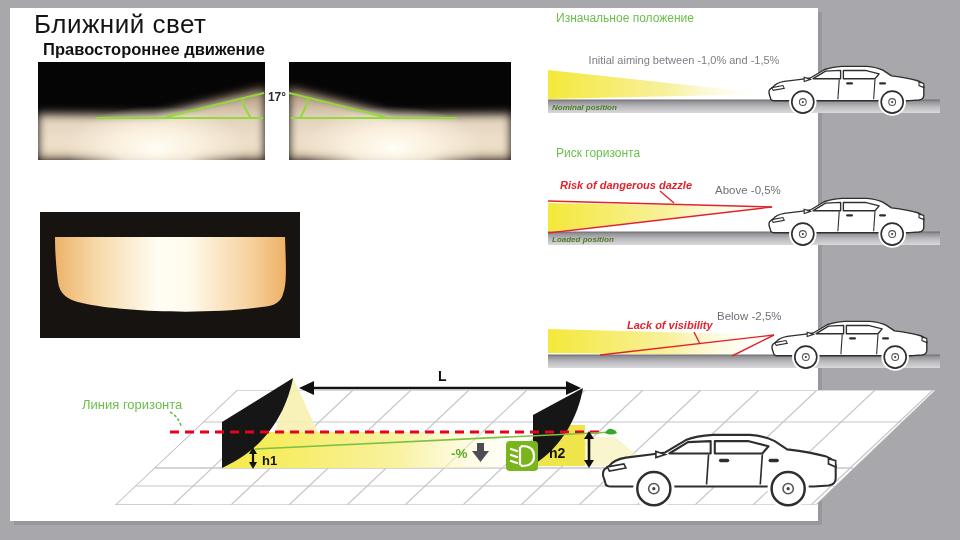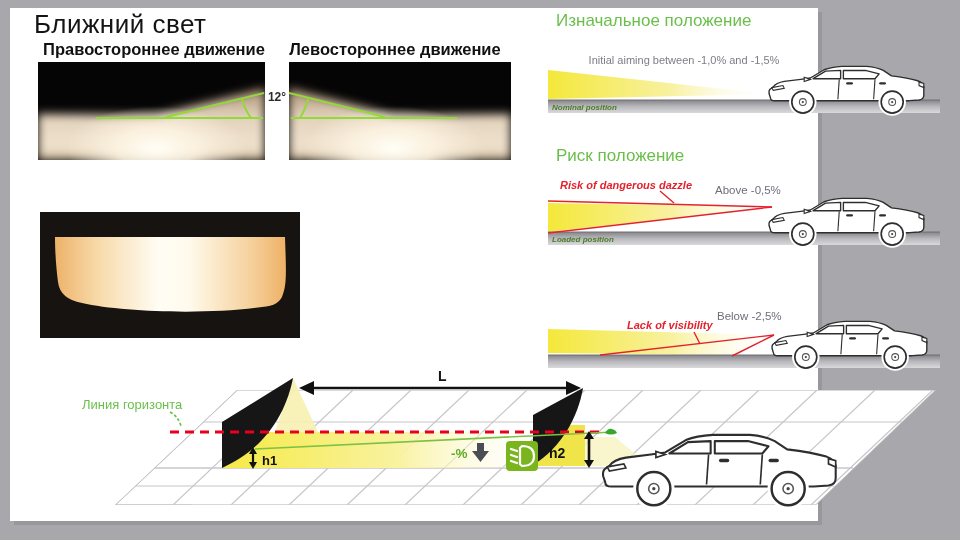--- a/index.html
+++ b/index.html
@@ -12,32 +12,31 @@
   .slide{
     position:absolute;left:10px;top:8px;width:808px;height:513px;
     background:#ffffff;
     box-shadow:4px 4px 0 #98989c;
   }
   .abs{position:absolute;}
   .main-title{left:24px;top:1px;font-size:26px;font-weight:500;color:#141414;letter-spacing:.5px;}
   .sub-title{top:32px;font-size:16.5px;font-weight:700;color:#111;text-align:center;}
   .angle-label{left:250px;top:82px;width:34px;font-size:12px;font-weight:700;color:#2b2b2b;text-align:center;}
   .fog-title{left:30px;top:175px;font-size:19px;font-weight:600;color:#141414;}
-  .panel-heading{left:546px;width:380px;font-size:17px;color:#6abf4b;font-weight:500;}
+  .panel-heading{left:546px;width:380px;font-size:12px;color:#6abf4b;font-weight:500;}
   svg{display:block;font-family:"Liberation Sans","DejaVu Sans",sans-serif;}
   svg text{font-family:"Liberation Sans","DejaVu Sans",sans-serif;}
 </style>
 </head>
 <body>
 
 <div class="slide">
 
   <div class="abs main-title">Ближний свет</div>
   <div class="abs sub-title" style="left:18px;width:252px;">Правостороннее движение</div>
-  <div class="abs sub-title" style="left:267px;width:236px;">Левостороннее движение</div>
 
   <svg class="abs" style="left:28px;top:54px;" width="227" height="98">
     <defs>
       <linearGradient id="warm1" x1="0" y1="0" x2="0" y2="1">
         <stop offset="0" stop-color="#a98f72"></stop>
           <stop offset="0.4" stop-color="#e2d2bc"></stop>
         <stop offset="0.8" stop-color="#efe2cd"></stop>
           <stop offset="1" stop-color="#d8c3a6"></stop>
       </linearGradient>
       <radialGradient id="hot1" cx="0.5" cy="0.5" r="0.5">
@@ -52,21 +51,21 @@
     <rect width="227" height="98" fill="#060505"></rect>
     <polygon points="0,52 118,53 227,26 227,98 0,98" fill="url(#warm1)" filter="url(#soft1)"></polygon>
     <ellipse cx="118" cy="86" rx="90" ry="42" fill="url(#hot1)"></ellipse>
     <g stroke="#93d93a" stroke-width="2" fill="none">
       <line x1="58" y1="56" x2="225" y2="56"></line>
       <line x1="128" y1="55" x2="226" y2="31"></line>
       <path d="M213,56 Q206,46 204,37"></path>
     </g>
   </svg>
 
-  <div class="abs angle-label">12°</div>
+  <div class="abs angle-label">17°</div>
 
   <svg class="abs" style="left:279px;top:54px;" width="222" height="98">
     <defs>
       <radialGradient id="hot2" cx="0.5" cy="0.5" r="0.5">
         <stop offset="0" stop-color="#fffef6"></stop>
           <stop offset="0.45" stop-color="#fdf4e2" stop-opacity="0.85"></stop>
         <stop offset="1" stop-color="#fdf4e2" stop-opacity="0"></stop>
       </radialGradient>
       <filter id="soft2" x="-30%" y="-30%" width="160%" height="160%">
           <feGaussianBlur stdDeviation="5"></feGaussianBlur>
@@ -141,21 +140,21 @@
       </linearGradient>
     </defs>
     <text x="136" y="16" text-anchor="middle" font-size="11" fill="#7d7d85">Initial aiming between -1,0% and -1,5%</text>
     <polygon points="222,46 0,22 0,51" fill="url(#beamG)"></polygon>
     <rect x="0" y="52" width="392" height="13" fill="url(#roadG)"></rect>
     <line x1="0" y1="52" x2="392" y2="52" stroke="#707074" stroke-width="1"></line>
     <use href="#carSide" x="217" y="1" width="165"></use>
     <text x="4" y="61.5" font-size="8" font-weight="bold" font-style="italic" fill="#4c7d26">Nominal position</text>
   </svg>
 
-  <div class="abs panel-heading" style="top:138px;">Риск положение</div>
+  <div class="abs panel-heading" style="top:138px;">Риск горизонта</div>
   <svg class="abs" style="left:538px;top:162px;" width="392" height="80">
     <polygon points="224,37 0,33 0,62" fill="url(#beamG)"></polygon>
     <rect x="0" y="62" width="392" height="13" fill="url(#roadG)"></rect>
     <line x1="0" y1="62" x2="392" y2="62" stroke="#707074" stroke-width="1"></line>
     <use href="#carSide" x="217" y="11" width="165"></use>
     <g stroke="#e3222c" stroke-width="1.4" fill="none">
       <line x1="224" y1="37" x2="0" y2="31"></line>
       <line x1="224" y1="37" x2="0" y2="63"></line>
       <line x1="112" y1="21" x2="126" y2="33"></line>
     </g>

